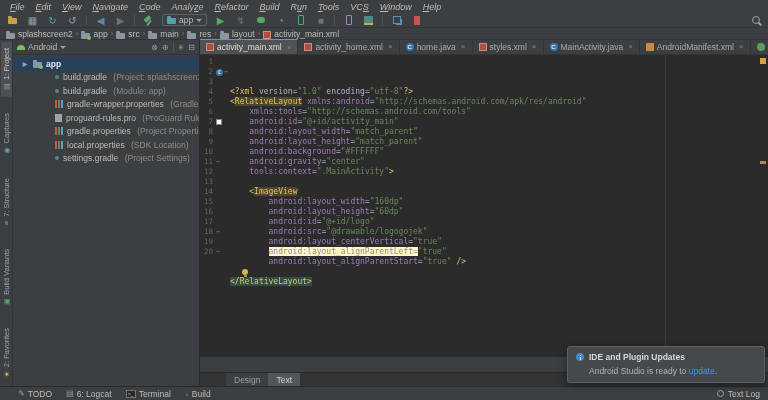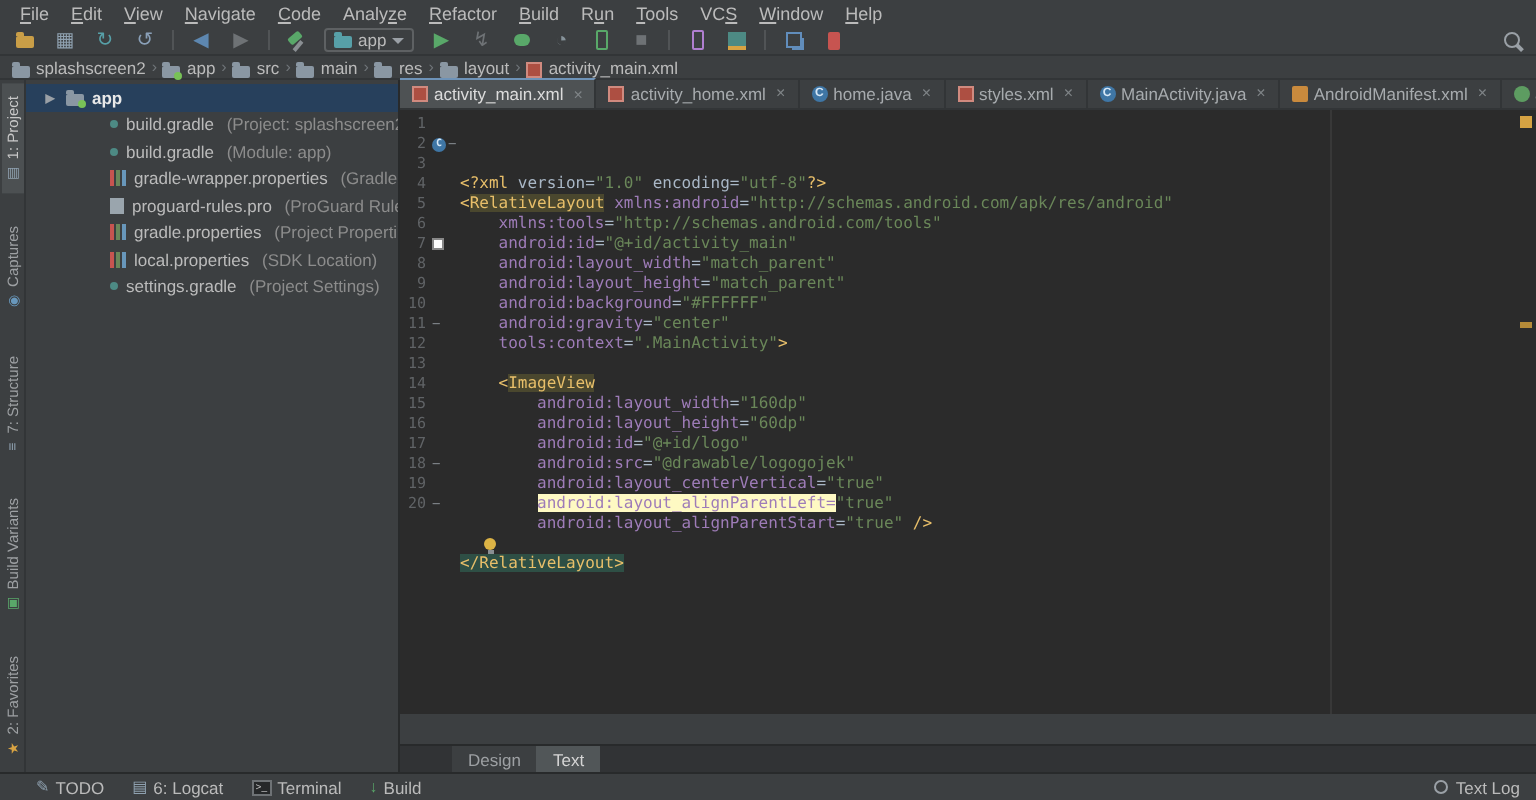--- a/index.html
+++ b/index.html
@@ -3,21 +3,21 @@
 <meta charset="utf-8">
 <style>
   * { margin:0; padding:0; box-sizing:border-box; }
   html,body { width:768px; height:400px; background:#2b2b2b; overflow:hidden;
     font-family:"Liberation Sans", sans-serif; }
   .app { position:relative; width:768px; height:400px; background:#3c3f41; display:flex; flex-direction:column; }
 
   
   .menubar { height:13px; display:flex; align-items:center; gap:1px; padding-left:5px;
     background:#3c3f41; font-size:9px; color:#bbbbbb; flex:0 0 auto; }
-  .menubar .mi { padding:0 5px; cursor:default; }
+  .menubar .mi { padding:0 5px; cursor:default;font-style:italic; }
   .menubar u { text-decoration:underline; }
 
   
   .toolbar { height:15px; display:flex; align-items:center; gap:7px; padding:0 6px;
     background:#3c3f41; border-bottom:1px solid #323537; flex:0 0 auto; color:#9aa0a6; }
   .tbtn { display:inline-flex; align-items:center; justify-content:center; width:13px; height:13px;
     font-size:10px; line-height:13px; }
   .sep { width:1px; height:10px; background:#515456; }
   .runcfg { display:inline-flex; align-items:center; gap:3px; height:12px; border:1px solid #5e6163;
     border-radius:2px; padding:0 4px; font-size:8.5px; color:#bbbbbb; }
@@ -263,20 +263,32 @@
             <span>Build Variants</span>
           </span>
           <span class="sitem">
             <span class="sig" style="color: rgb(216, 163, 67);">★</span>
             <span>2: Favorites</span>
           </span>
         </div>
     </div>
 
     <div class="project">
+      <div class="proj-head">
+        <span class="droid"></span>
+        <span>Android</span>
+        <span class="tri"></span>
+        <span class="ph-icons">
+          <span>⊗</span>
+          <span>⊕</span>
+          <span class="sep"></span>
+          <span>✳</span>
+          <span>⊟</span>
+        </span>
+      </div>
       <div class="tree" id="tree">
           <div class="trow ind0 sel bold">
             <span class="arrow">▶</span>
             <span class="ticon ifolder f-app"></span>
             <span>app</span>
           </div>
           <div class="trow ind1">
             <span class="arrow"></span>
             <span class="ticon ic-gradle-icon"></span>
             <span>build.gradle</span>
@@ -483,14 +495,23 @@
       <span class="stitem">
         <span class="stico" style="color: rgb(89, 168, 105);">↓</span>
         <span>Build</span>
       </span>
       <span class="stright">
       <span class="bubble"></span>
       <span>Text Log</span>
     </span>
   </div>
 
+  <div class="notif">
+    <div class="ntitle">
+      <span class="iinfo"></span>
+      <span>IDE and Plugin Updates</span>
+    </div>
+    <div class="nbody">
+      <span>Android Studio is ready to </span><span class="nlink">update</span><span>.</span>
+    </div>
+  </div>
 
 </div>
 
 </body></html>

